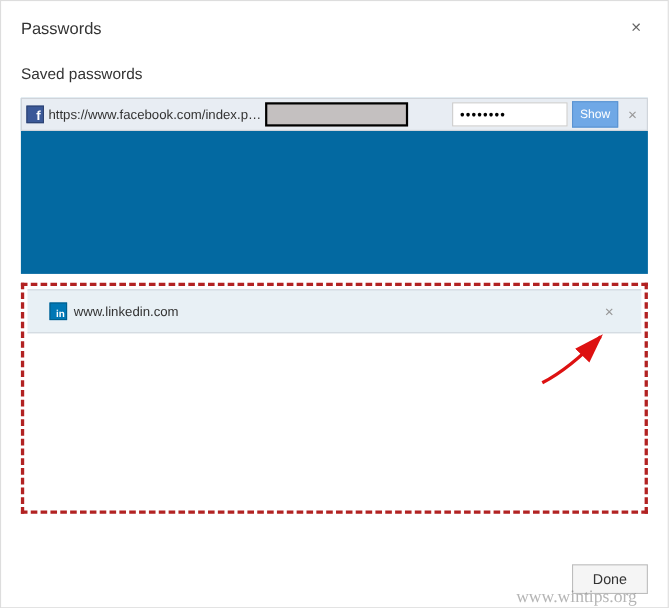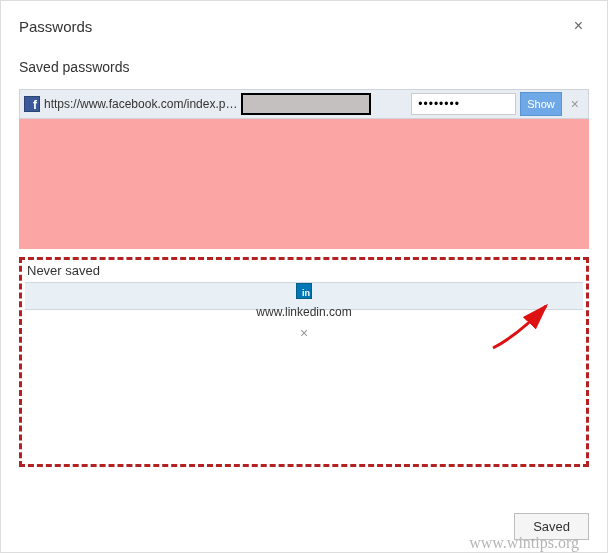--- a/index.html
+++ b/index.html
@@ -36,21 +36,21 @@
       padding: 4px 8px;
       font-size: 12px;
       color: #888;
       width: 150px;
       height: 26px;
       background: #fff;
     }
     .saved-list {
       width: 100%;
       height: 160px;
-      background: #fca5a5;
+      background: #0369a1;
     }
     .pw-row {
       display: flex;
       align-items: center;
       background: #e8edf3;
       border: 1px solid #d0d4da;
       height: 30px;
       padding: 0 4px;
       gap: 4px;
     }
@@ -124,25 +124,24 @@
       color: #333;
       margin-bottom: 4px;
       padding-left: 2px;
     }
     .never-row {
       display: flex;
       align-items: center;
       background: #e8f0f5;
       border-top: 1px solid #d0d8de;
       border-bottom: 1px solid #d0d8de;
-      height: 28px;
+      height: 40px;
       padding: 0 20px;
       gap: 6px;
       position: relative;
-      flex-direction: column;
     }
     .favicon-li {
       width: 16px; height: 16px;
       background: #0077b5;
       border: 1px solid #005f8d;
       position: relative;
       flex-shrink: 0;
     }
     .favicon-li::after {
       content: "in";
@@ -209,34 +208,33 @@
       <span class="url-text">https://www.facebook.com/index.p…</span>
       <div class="redacted"></div>
       <div class="spacer-flex"></div>
       <div class="pw-field">••••••••</div>
       <button class="show-btn">Show</button>
       <div class="row-x">×</div>
     </div>
   </div>
 
   <div class="never-section">
-    <div class="never-label">Never saved</div>
     <div class="never-row">
       <div class="favicon-li"></div>
       <span class="never-url">www.linkedin.com</span>
       <div class="row-x">×</div>
     </div>
     <svg class="arrow" viewBox="0 0 70 50">
       <defs>
         <marker id="ah" markerWidth="10" markerHeight="10" refX="8" refY="3" orient="auto">
           <path d="M0,0 L0,6 L9,3 z" fill="#d11"></path>
         </marker>
       </defs>
       <path d="M5,48 Q30,35 58,6" stroke="#d11" stroke-width="3" fill="none" marker-end="url(#ah)"></path>
     </svg>
   </div>
 </div>
 
 <div class="footer">
-  <button class="done-btn">Saved</button>
+  <button class="done-btn">Done</button>
 </div>
 
 <div class="watermark">www.wintips.org</div>
 
 </body></html>

